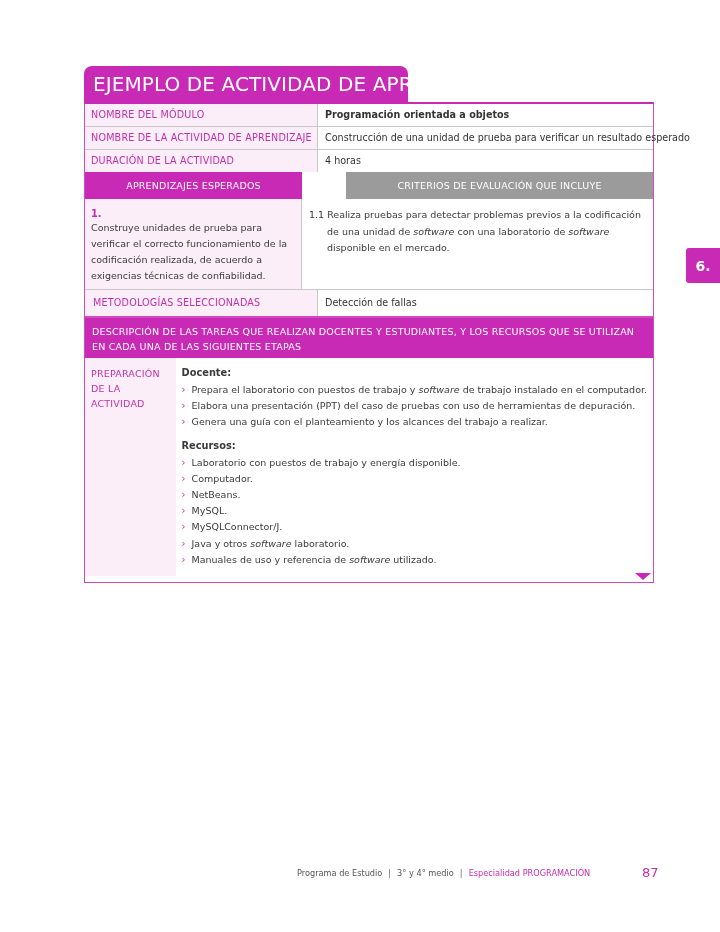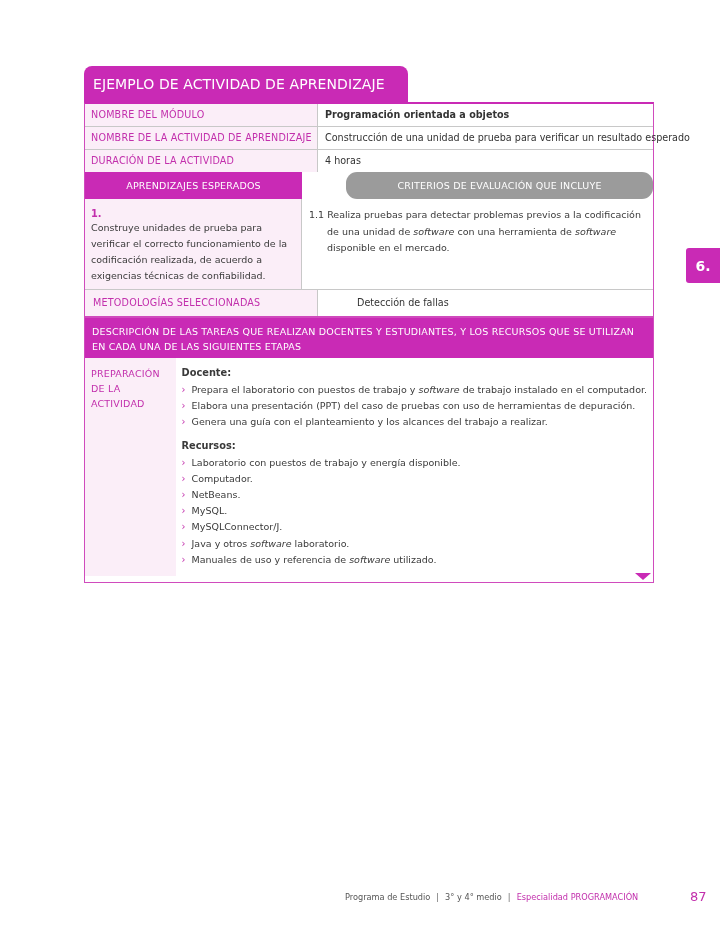--- a/index.html
+++ b/index.html
@@ -18,21 +18,21 @@
     .page {
       position: absolute;
       left: 84px;
       top: 66px;
       width: 570px;
     }
     .tab {
       display: inline-block;
       background: #c92ab5;
       color: #ffffff;
-      font-size: 14px;
+      font-size: 20px;
       letter-spacing: 0.1px;
       padding: 7px 8px 7px 9px;
       border-radius: 8px 8px 0 0;
       width: 324px;
       box-sizing: border-box;
       line-height: 22px;
       white-space: nowrap;
     }
     .tbl {
       border: 1.5px solid #d04bbd;
@@ -79,21 +79,20 @@
       letter-spacing: 0.2px;
     }
     .hdr-right {
       flex: 1;
       background: #9b9b9b;
       color: #fff;
       font-size: 9.5px;
       text-align: center;
       padding: 8px 4px;
       letter-spacing: 0.2px;
-      border-radius: 11px;
     }
     .learn-row { display: flex; border-bottom: 1px solid #c8c8c8; }
     .learn-left {
       width: 217px;
       box-sizing: border-box;
       background: #fbeef8;
       padding: 8px 6px 6px 6px;
       border-right: 1px solid #c8c8c8;
       font-size: 9.5px;
       line-height: 16px;
@@ -185,28 +184,27 @@
       color: #fff;
       font-weight: bold;
       font-size: 14px;
       display: flex;
       align-items: center;
       justify-content: center;
       border-radius: 3px 0 0 3px;
     }
     .footer {
       position: absolute;
-      top: 892px;
+      top: 868px;
       left: 297px;
       font-size: 8.2px;
       color: #555;
       white-space: nowrap;
       display: flex;
       align-items: flex-start;
-      margin-left: 48px;
     }
     .footer .sep { margin: 0 6px; color: #666; }
     .footer .spec { color: #c22fac; }
     .footer .pg {
       position: absolute;
       left: 345px;
       top: -3px;
       color: #c22fac;
       font-size: 13px;
     }
@@ -238,28 +236,28 @@
     </div>
 
     <div class="learn-row">
       <div class="learn-left">
         <div class="learn-num">1.</div>
         <div>Construye unidades de prueba para verificar el correcto funcionamiento de la codificación realizada, de acuerdo a exigencias técnicas de confiabilidad.</div>
       </div>
       <div class="learn-right">
         <div class="crit">
           <span>1.1</span>
-          <span>Realiza pruebas para detectar problemas previos a la codificación de una unidad de </span><em>software</em><span> con una herramienta de </span><em>software</em><span> disponible en el mercado.</span>
+          <span>Realiza pruebas para detectar problemas previos a la codificación de una unidad de </span><em>software</em><span> con una laboratorio de </span><em>software</em><span> disponible en el mercado.</span>
         </div>
       </div>
     </div>
 
     <div class="row" style="border-bottom:none;">
       <div class="lbl" style="padding:7px 8px;">METODOLOGÍAS SELECCIONADAS</div>
-      <div class="val" style="padding:7px 7px;margin-left:32px;">Detección de fallas</div>
+      <div class="val" style="padding:7px 7px;">Detección de fallas</div>
     </div>
 
     <div class="desc">DESCRIPCIÓN DE LAS TAREAS QUE REALIZAN DOCENTES Y ESTUDIANTES, Y LOS RECURSOS QUE SE UTILIZAN EN CADA UNA DE LAS SIGUIENTES ETAPAS</div>
 
     <div class="prep-row">
       <div class="prep-left">PREPARACIÓN DE LA ACTIVIDAD</div>
       <div class="prep-right">
         <div class="sub">Docente:</div>
         <ul class="list">
           <li><span class="bullet">›</span><span>Prepara el laboratorio con puestos de trabajo y </span><em>software</em><span> de trabajo instalado en el computador.</span></li>

